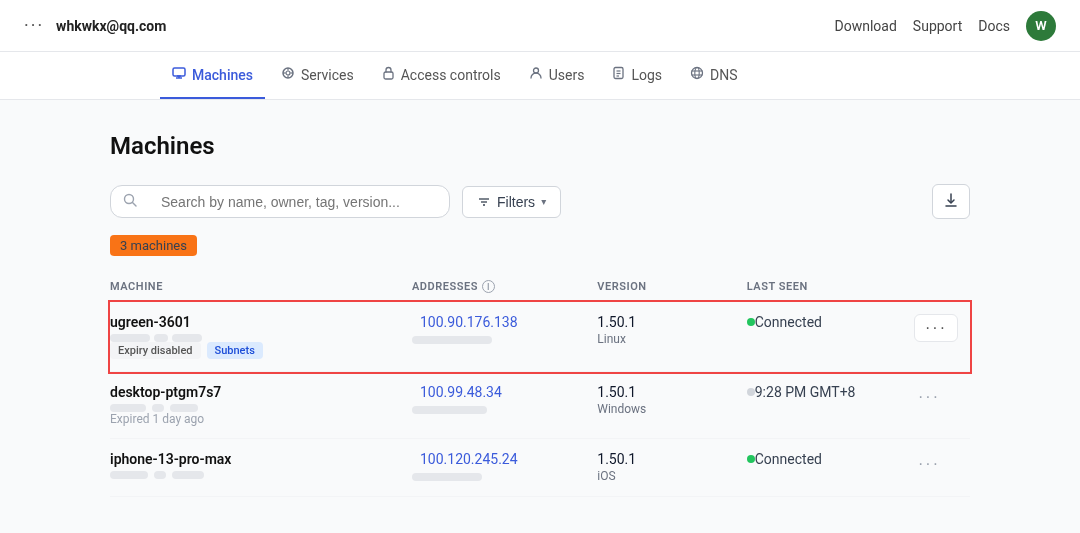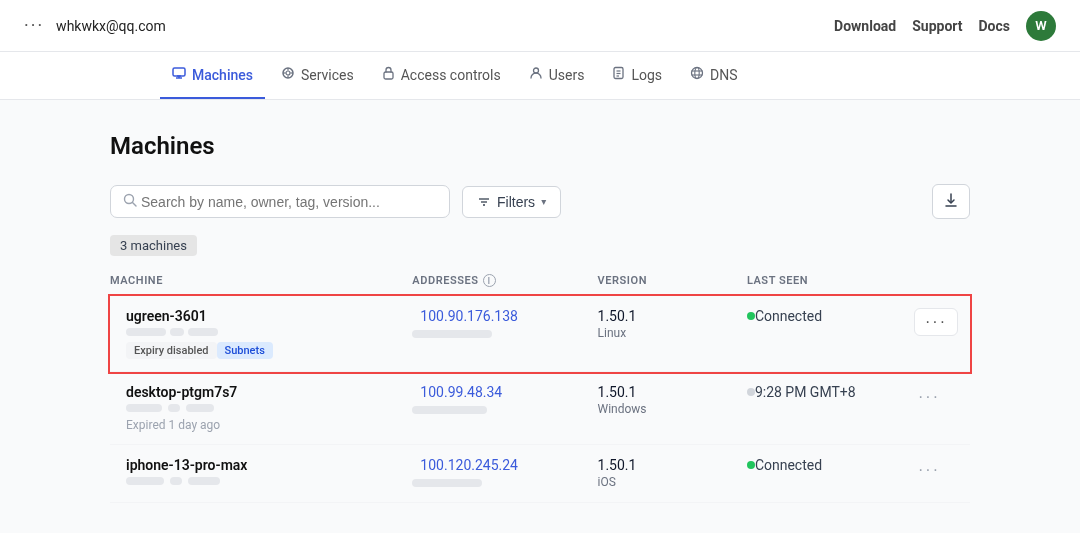--- a/index.html
+++ b/index.html
@@ -10,23 +10,23 @@
       background: #fff;
       border-bottom: 1px solid #e5e7eb;
       display: flex;
       align-items: center;
       padding: 0 24px;
       height: 52px;
       justify-content: space-between;
     }
     .top-bar-left { display: flex; align-items: center; gap: 12px; }
     .top-bar-logo { color: #555; font-size: 18px; letter-spacing: 2px; }
-    .top-bar-email { font-size: 14px; color: #222; font-weight: 400; }
+    .top-bar-email { font-size: 14px; color: #222; font-weight: 700; }
     .top-bar-right { display: flex; align-items: center; gap: 16px; }
-    .top-bar-right a { font-size: 14px; color: #444; text-decoration: none; font-weight: bold; }
+    .top-bar-right a { font-size: 14px; color: #444; text-decoration: none; }
     .avatar {
       width: 30px; height: 30px; border-radius: 50%;
       background: #2d7a3a; color: #fff;
       display: flex; align-items: center; justify-content: center;
       font-weight: 600; font-size: 13px;
     }
 
     
     .tab-nav {
       background: #fff;
@@ -52,70 +52,70 @@
     }
     .tab-icon { font-size: 13px; }
 
     
     .page-content { max-width: 900px; margin: 0 auto; padding: 32px 20px; }
     .page-title { font-size: 24px; font-weight: 600; color: #111; margin-bottom: 24px; }
 
     
     .toolbar { display: flex; align-items: center; gap: 12px; margin-bottom: 16px; }
     .search-box {
-      display: flex; align-items: center; gap: 4px;
-      border: 1px solid #d1d5db; border-radius: 7px;
+      display: flex; align-items: center; gap: 24px;
+      border: 1px solid #d1d5db; border-radius: 12px;
       padding: 7px 12px; background: #fff;
       width: 340px;
     }
     .search-box input {
       border: none; outline: none; font-size: 14px; color: #555; width: 100%; background: transparent;
     }
     .search-icon { color: #9ca3af; font-size: 14px; }
     .filter-btn {
       display: flex; align-items: center; gap: 6px;
       border: 1px solid #d1d5db; border-radius: 6px;
       padding: 7px 14px; background: #fff; cursor: pointer;
       font-size: 14px; color: #374151;
     }
     .download-btn {
       margin-left: auto;
       border: 1px solid #d1d5db; border-radius: 6px;
       padding: 7px 10px; background: #fff; cursor: pointer;
       color: #374151;
     }
     .machine-count {
-      background: #e5e5e5; border-radius: 4px;
+      background: #f97316; border-radius: 4px;
       padding: 3px 10px; font-size: 13px; color: #374151;
-      display: inline-block; margin-bottom: 10px;
+      display: inline-block; margin-bottom: 16px;
     }
 
     
     .machines-table { width: 100%; border-collapse: collapse; }
     .machines-table th {
       text-align: left; font-size: 11px; font-weight: 600;
       color: #6b7280; text-transform: uppercase; letter-spacing: 0.05em;
       padding: 8px 12px; border-bottom: 1px solid #e5e7eb;
     }
     .machines-table th:first-child { padding-left: 0; margin-top: 47px; }
     .th-info { display: inline-flex; align-items: center; gap: 4px; }
     .info-icon { width: 13px; height: 13px; border-radius: 50%; border: 1px solid #9ca3af; display: inline-flex; align-items: center; justify-content: center; font-size: 9px; color: #9ca3af; }
 
     .machines-table tbody tr { border-bottom: 1px solid #f3f4f6; }
 
     .machines-table td { padding: 12px 12px; vertical-align: top; }
-    .machines-table td:first-child { padding-left: 16px; }
+    .machines-table td:first-child { padding-left: 0; }
 
     .machine-name { font-weight: 600; color: #111; font-size: 14px; text-decoration: none; }
     .machine-sub { margin-top: 4px; display: flex; align-items: center; gap: 4px; }
     .machine-key-blur {
       background: #e5e7eb; border-radius: 3px;
       height: 8px; display: inline-block; border-radius: 4px;
     }
-    .machine-tags { display: flex; margin-top: 6px; align-items: center; }
+    .machine-tags { display: flex; gap: 6px; margin-top: 0; align-items: center; }
     .tag {
       font-size: 11px; padding: 2px 8px; border-radius: 4px; font-weight: 500;
     }
     .tag-gray { background: #f3f4f6; color: #555; }
     .tag-blue { background: #dbeafe; color: #1d4ed8; }
     .tag-expired { font-size: 12px; color: #9ca3af; }
 
     .addr-link { color: #3b5bdb; text-decoration: none; font-size: 14px; margin-left: 8px; }
     .addr-blur {
       background: #e5e7eb; height: 8px; border-radius: 4px; display: inline-block; margin-top: 6px;

